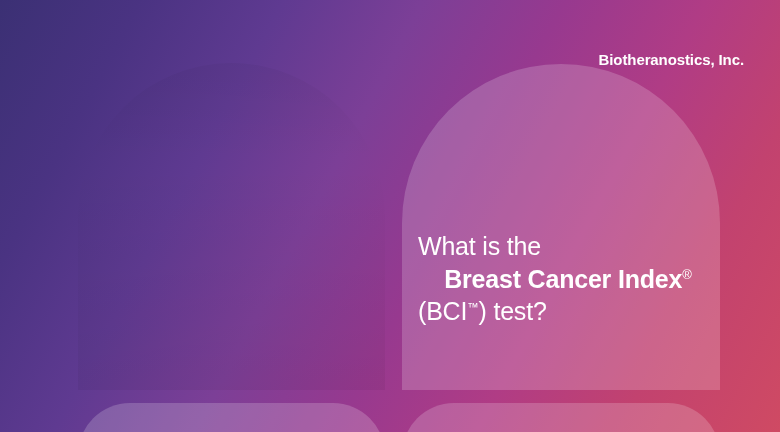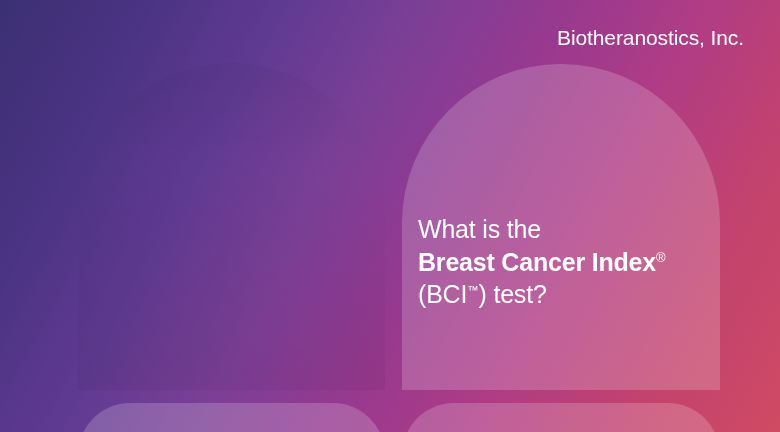--- a/index.html
+++ b/index.html
@@ -84,50 +84,51 @@
   }
 
   
   #logo {
     position:absolute;
     right:36px; top:26px;
     text-align:right;
     color:#ffffff;
   }
   #logo-name {
-    font-size:21px;
-    font-weight:400;
+    font-size:15px;
+    font-weight:700;
     letter-spacing:-0.1px;
     line-height:1.15;
     white-space:nowrap;
+    margin-top:25px;
   }
   #logo-tagline {
     font-size:9.5px;
     font-weight:400;
     letter-spacing:0.1px;
     margin-top:3px;
     color:rgba(255,255,255,0.93);
     white-space:nowrap;
   }
 
   
   #headline {
     position:absolute;
-    left:418px; top:213px;
+    left:418px; top:230px;
     width:300px;
     color:#ffffff;
     line-height:1.30;
   }
   #headline .ln {
     font-size:25px;
     font-weight:400;
     letter-spacing:-0.2px;
     white-space:nowrap;
   }
-  #headline .ln.bold { font-weight:700; }
+  #headline .ln.bold { font-weight:700;text-align:center; }
   .sup {
     font-size:0.52em;
     vertical-align:super;
     font-weight:400;
     letter-spacing:0;
   }
   .sup-tm {
     font-size:0.46em;
     vertical-align:super;
     font-weight:400;

